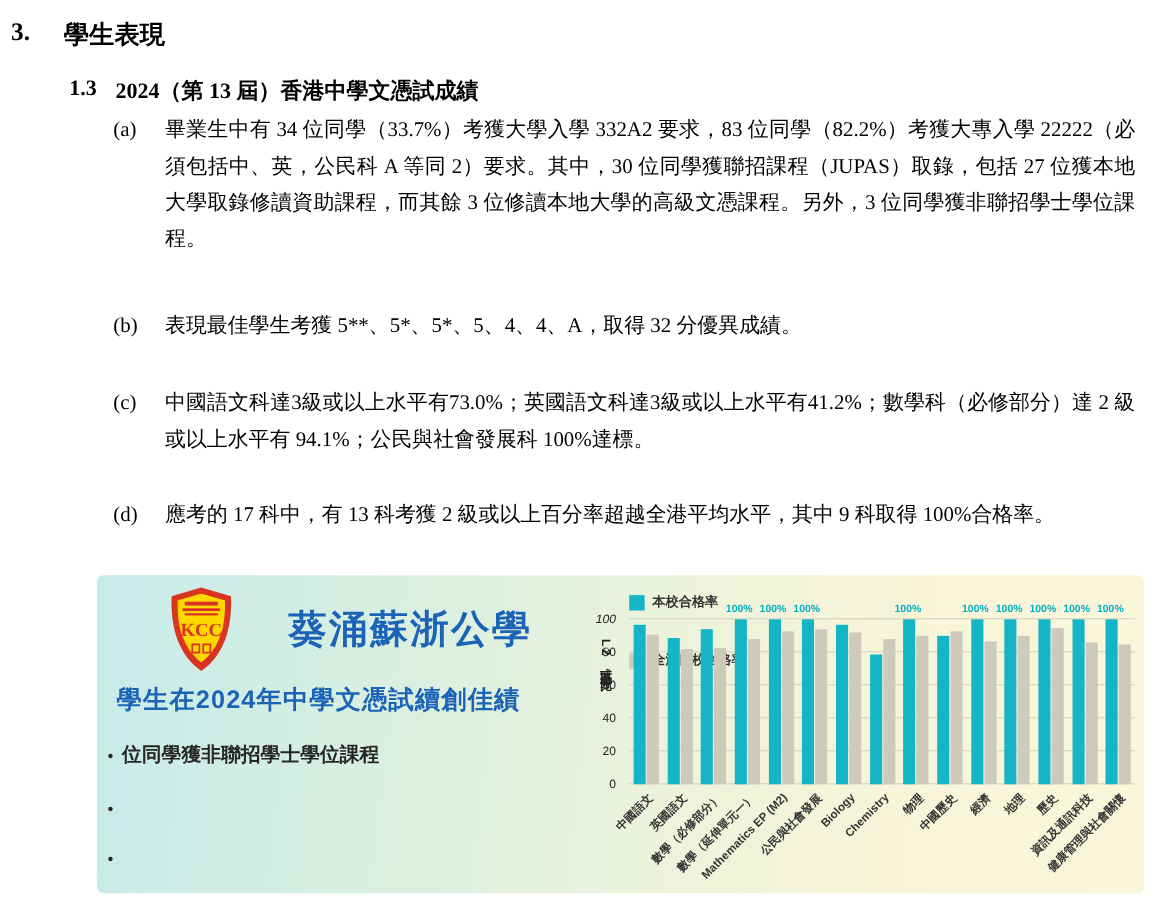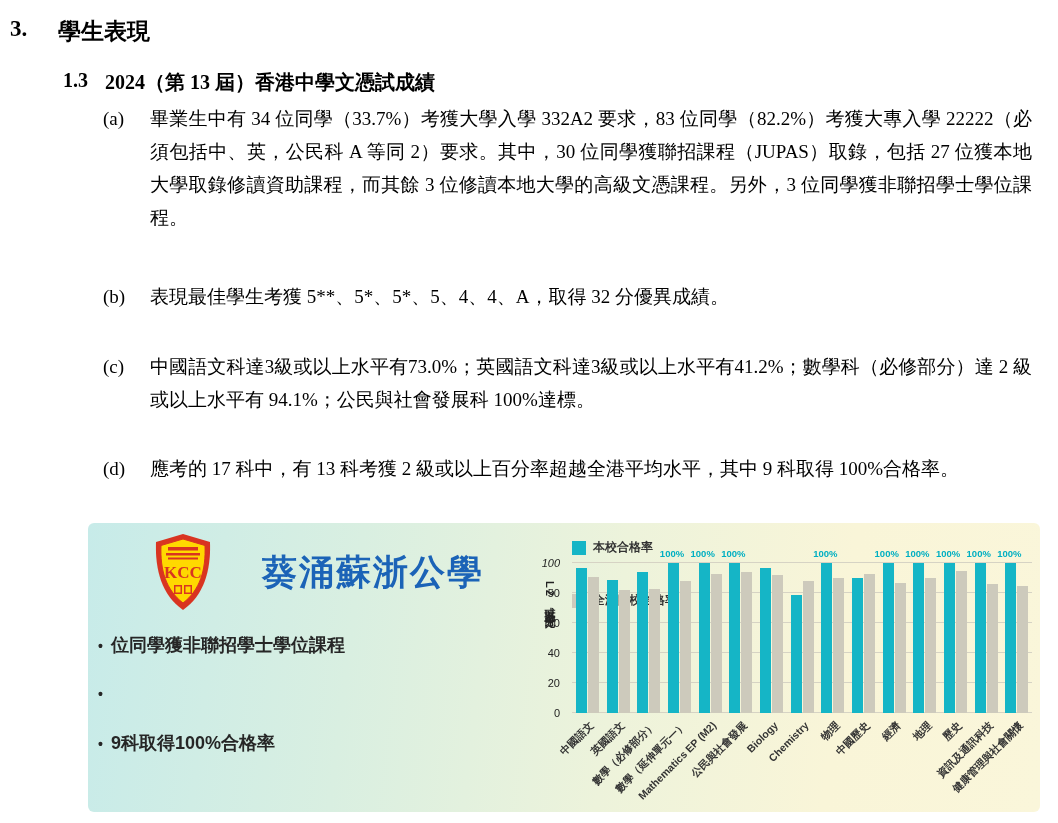--- a/index.html
+++ b/index.html
@@ -99,31 +99,31 @@
           <path d="M29 6 L51 12.5 C52 37 46 57 29 70 C12 57 6 37 7 12.5 Z" fill="#ffd800" stroke="#d93421" stroke-width="1"></path>
           <rect x="14" y="14" width="30" height="3.5" fill="#d93421"></rect>
           <rect x="12" y="20" width="34" height="2.5" fill="#d93421"></rect>
           <rect x="14" y="24.5" width="30" height="2" fill="#d93421"></rect>
           <text x="29" y="45" text-anchor="middle" font-family="Liberation Serif, DejaVu Serif, serif" font-size="17" font-weight="bold" fill="#d93421">KCC</text>
           <path d="M20 52 h8 v9 h-8 z M30 52 h8 v9 h-8 z" fill="#d93421"></path>
           <path d="M21.5 53.5 h5 v6 h-5 z M31.5 53.5 h5 v6 h-5 z" fill="#ffd800"></path>
         </svg>
         <span class="school-name">葵涌蘇浙公學</span>
       </div>
+      <div class="headline">學生在2024年中學文憑試續創佳績</div>
       <ul class="bullets">
         <li>
             <span class="dot">•</span>
             <span>位同學獲非聯招學士學位課程</span>
           </li>
         <li>
             <span class="dot">•</span>
           </li>
         <li>
             <span class="dot">•</span>
-            <span>9科取得100%合格率</span>
           </li>
       </ul>
     </div>
 
     <div class="chart">
       <div class="legend">
         <span class="legend-item">
           <span class="swatch" id="swatch-school" style="background: rgb(21, 181, 198);"></span>
           <span>本校合格率</span>
         </span>

